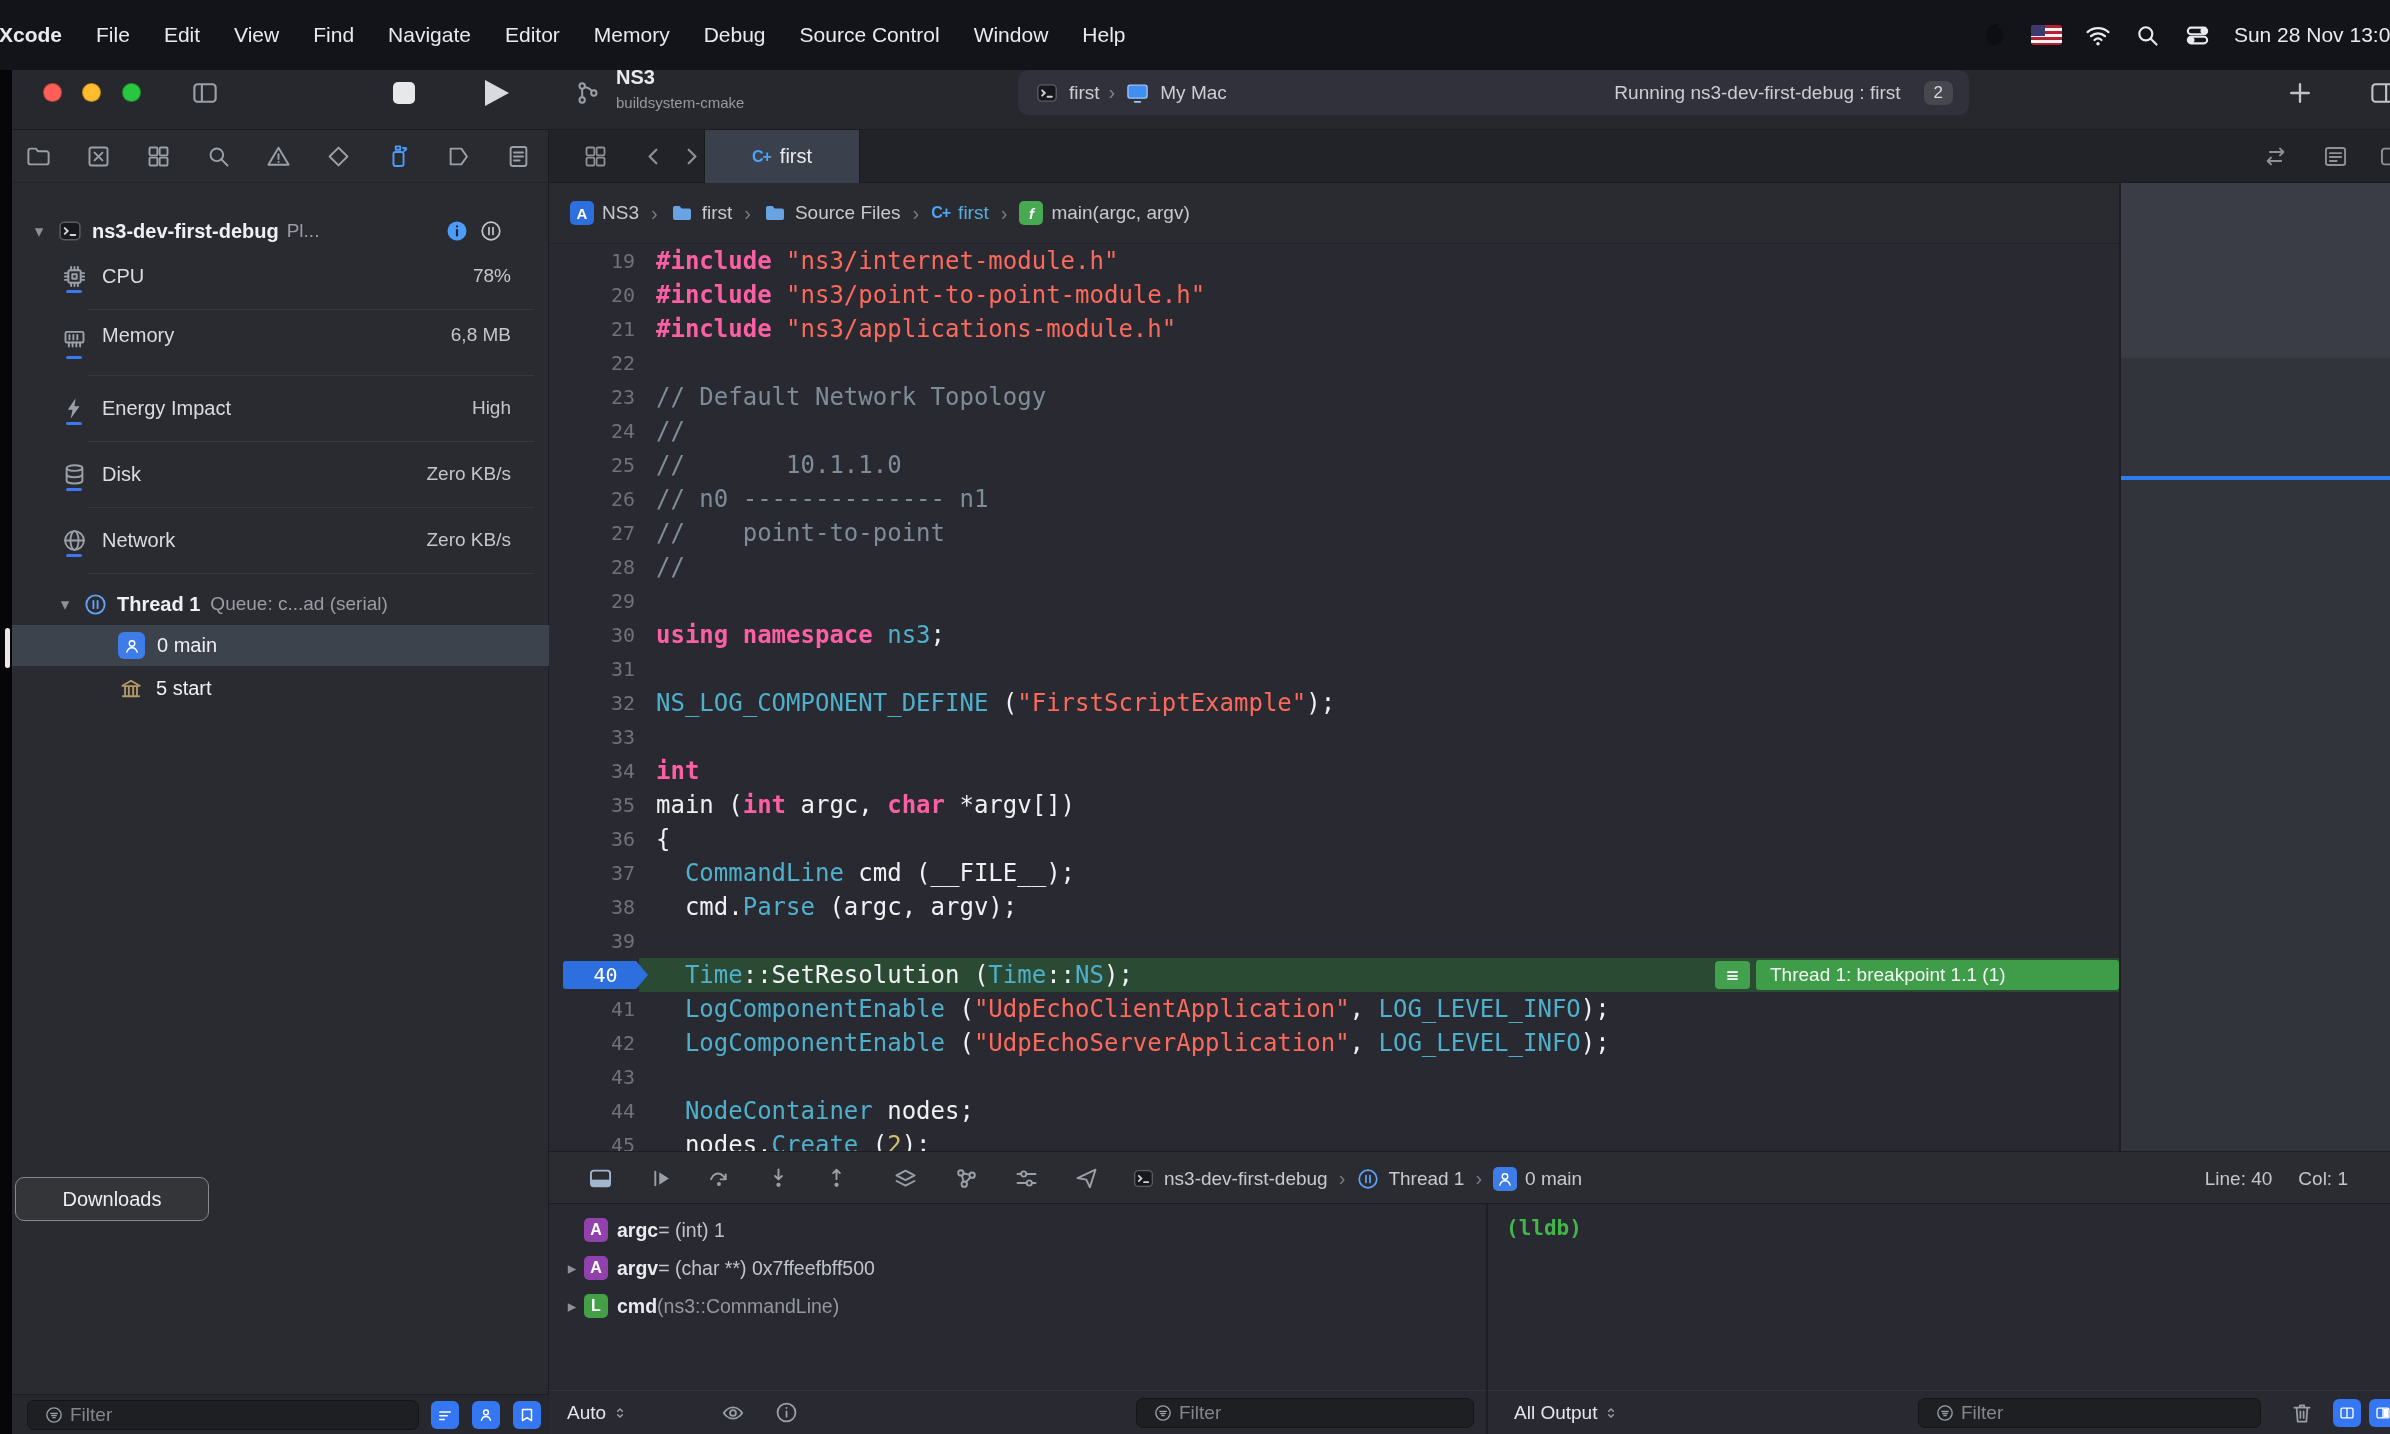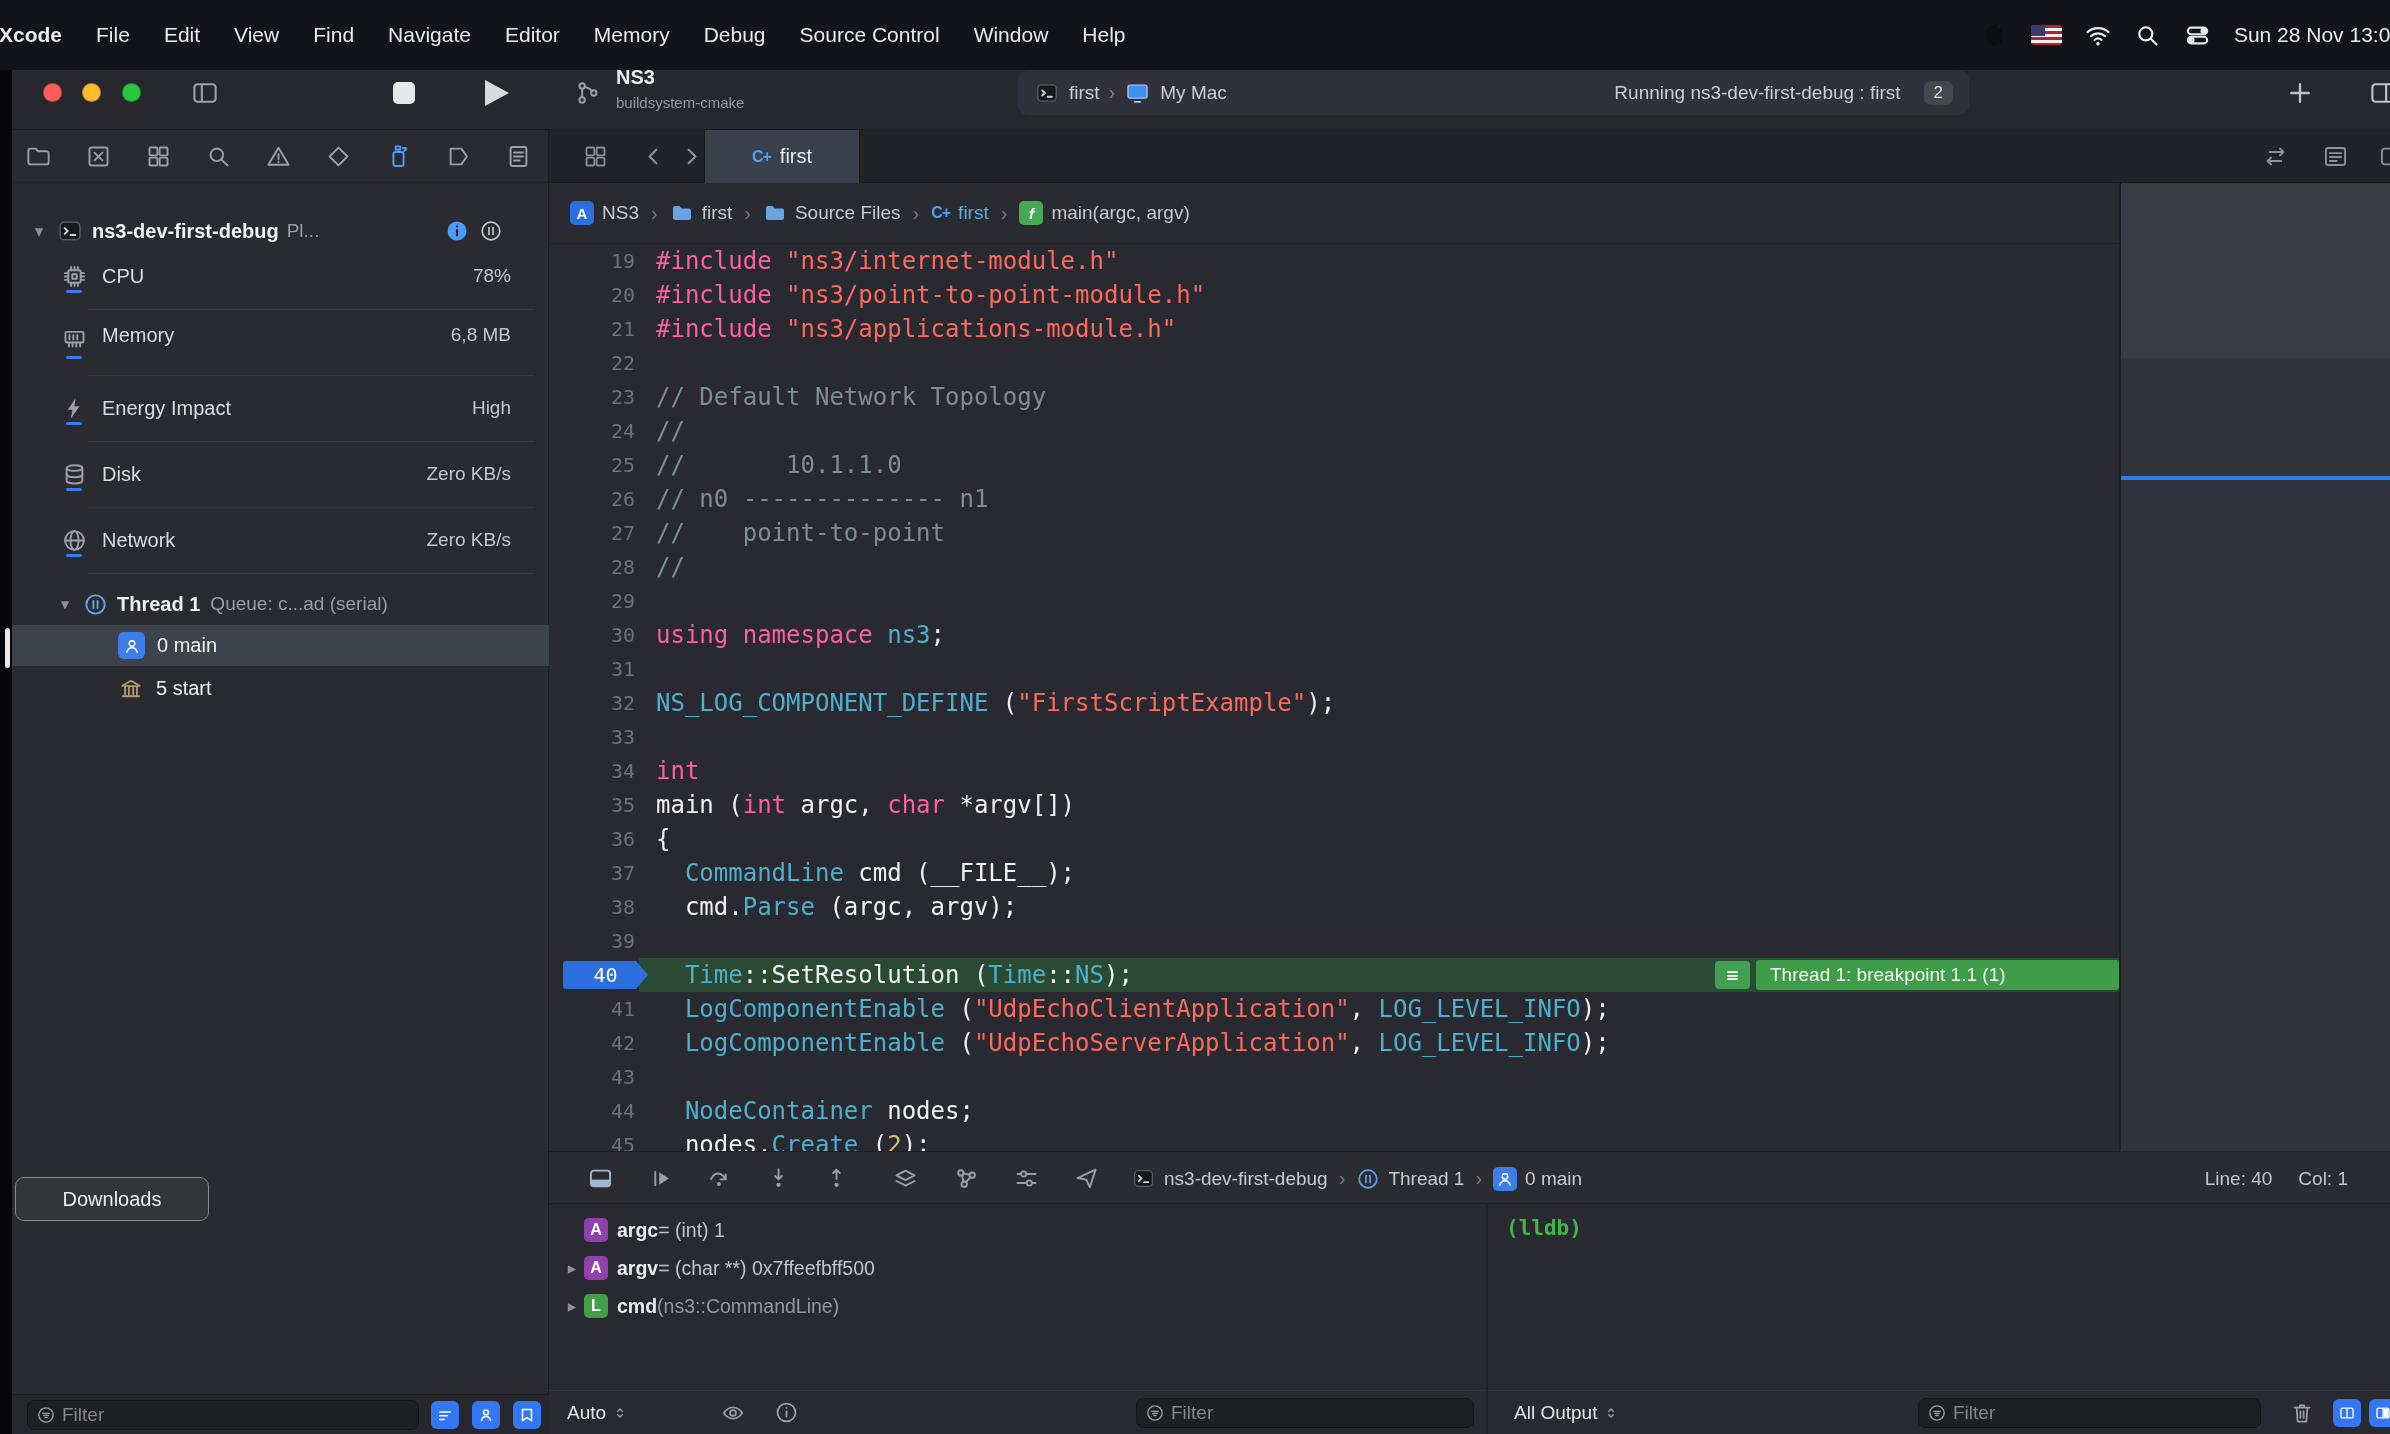--- a/index.html
+++ b/index.html
@@ -39,21 +39,21 @@
 .grow .gval{position:absolute;right:38px;font-size:19px;color:#c3c6cc}
 .gdiv{position:absolute;left:76px;right:14px;height:1px;background:#37383e}
 .gbar{position:absolute;width:16px;height:3px;background:#3b79ef;border-radius:2px}
 .framerow{position:absolute;left:0;width:537px;height:41px;display:flex;align-items:center}
 .framerow.selected{background:#3d434d}
 .framelabel{font-size:20px;color:#eef0f3;margin-left:12px}
 .pbadge{width:27px;height:27px;border-radius:6px;background:#3e7de8;color:#fff;display:inline-flex;align-items:center;justify-content:center}
 .pbadge svg{width:20px;height:20px}
 .downloads{position:absolute;left:3px;top:1047px;width:194px;height:44px;border:1.5px solid #88898d;border-radius:9px;background:#343539;color:#eceef0;font-size:20px;display:flex;align-items:center;justify-content:center}
 .sbbottom{position:absolute;left:0;top:1264px;width:537px;height:40px;background:#27282e;border-top:1px solid #1d1e22;display:flex;align-items:center}
-.filterfield{height:30px;background:#1e1f23;border:1px solid #141518;border-radius:7px;display:flex;align-items:center;padding:0 8px;gap:6px}
+.filterfield{height:30px;background:#1e1f23;border:1px solid #141518;border-radius:7px;display:flex;align-items:center;padding:0 16px;gap:6px}
 .filterfield input{background:transparent;border:0;outline:none;color:#c9ccd1;font-size:19px;font-family:inherit;width:100%}
 .filterfield input::placeholder{color:#83868d}
 .bluesq{width:28px;height:28px;border-radius:6px;background:#3577f2;color:#fff;display:inline-flex;align-items:center;justify-content:center}
 .bluesq svg{width:18px;height:18px}
 
 .main{position:absolute;left:537px;top:75px;width:1841px;height:1304px}
 .tabbar{position:absolute;left:0;top:0;width:100%;height:53px;background:#222328;border-bottom:1px solid #1a1b1f}
 .tab{position:absolute;left:155px;top:0;width:156px;height:53px;background:#3a414d;border-left:1px solid #1a1b1f;border-right:1px solid #1a1b1f;display:flex;align-items:center;justify-content:center;gap:9px}
 .cppicon{font-size:16px;font-weight:700;color:#4ea1f7;letter-spacing:-1px}
 .tablabel{font-size:20px;color:#e9ebef}
@@ -64,21 +64,21 @@
 .jfolder{color:#6aa3e4;width:24px;height:24px}
 .codearea{position:absolute;left:0;top:114px;width:1570px;height:907px;background:#292a31;overflow:hidden}
 .cl{height:34px;display:flex;position:relative;white-space:pre;font-family:"DejaVu Sans Mono",monospace}
 .gut{width:90px;text-align:right;padding-right:4px;font-size:20px;line-height:34px;color:#6f727a;flex:0 0 auto}
 .ct{flex:1;font-size:24px;line-height:34px;margin-left:17px}
 .cl.current .ct{background:#2b4a33;margin-left:0;padding-left:17px}
 .cl.current .gut{color:transparent}
 .bpbadge{position:absolute;left:14px;top:3px;width:85px;height:28px;background:#2e6fe0;color:#fff;font-size:20px;line-height:28px;text-align:center;clip-path:polygon(0 0,86% 0,100% 50%,86% 100%,0 100%);border-radius:3px;font-family:"DejaVu Sans Mono",monospace}
 .bp-eq{position:absolute;left:1166px;top:3px;width:35px;height:28px;background:#42a04e;border-radius:4px;color:#fff;font-size:20px;line-height:28px;text-align:center}
 .bp-label{position:absolute;left:1207px;top:2px;right:0;height:30px;background:#3f9d4a;border-radius:3px;color:#f2f8f2;font-size:19px;line-height:30px;padding-left:14px;font-family:"Liberation Sans",sans-serif}
-.tk-p{color:#f0f1f4}.tk-k{color:#fc5fa3;font-weight:400}.tk-s{color:#fc6a5d}.tk-c{color:#7f8c98}.tk-t{color:#4fb0cc}.tk-n{color:#d0bf69}
+.tk-p{color:#f0f1f4}.tk-k{color:#fc5fa3;font-weight:700}.tk-s{color:#fc6a5d}.tk-c{color:#7f8c98}.tk-t{color:#4fb0cc}.tk-n{color:#d0bf69}
 .vdiv{position:absolute;left:1570px;top:53px;width:2px;height:968px;background:#1e1f24}
 .strip{position:absolute;left:1572px;top:53px;width:269px;height:968px;background:#31343b}
 .striptop{position:absolute;left:0;top:0;width:100%;height:175px;background:#3a3d45}
 .stripline{position:absolute;left:0;top:293px;width:100%;height:4px;background:#2e7cf0}
 
 .debugbar{position:absolute;left:0;top:1021px;width:100%;height:53px;background:#2b2c32;border-top:1px solid #1d1e22;border-bottom:1px solid #1d1e22}
 .dbic{position:absolute;top:13px;width:27px;height:27px;color:#9ba0a8}
 .dbcrumbs{position:absolute;left:582px;top:0;height:53px;display:flex;align-items:center;gap:9px;font-size:19px;color:#c7cad0}
 .linecol{position:absolute;right:42px;top:0;height:53px;display:flex;align-items:center;gap:26px;font-size:19px;color:#c3c6cc}
 

